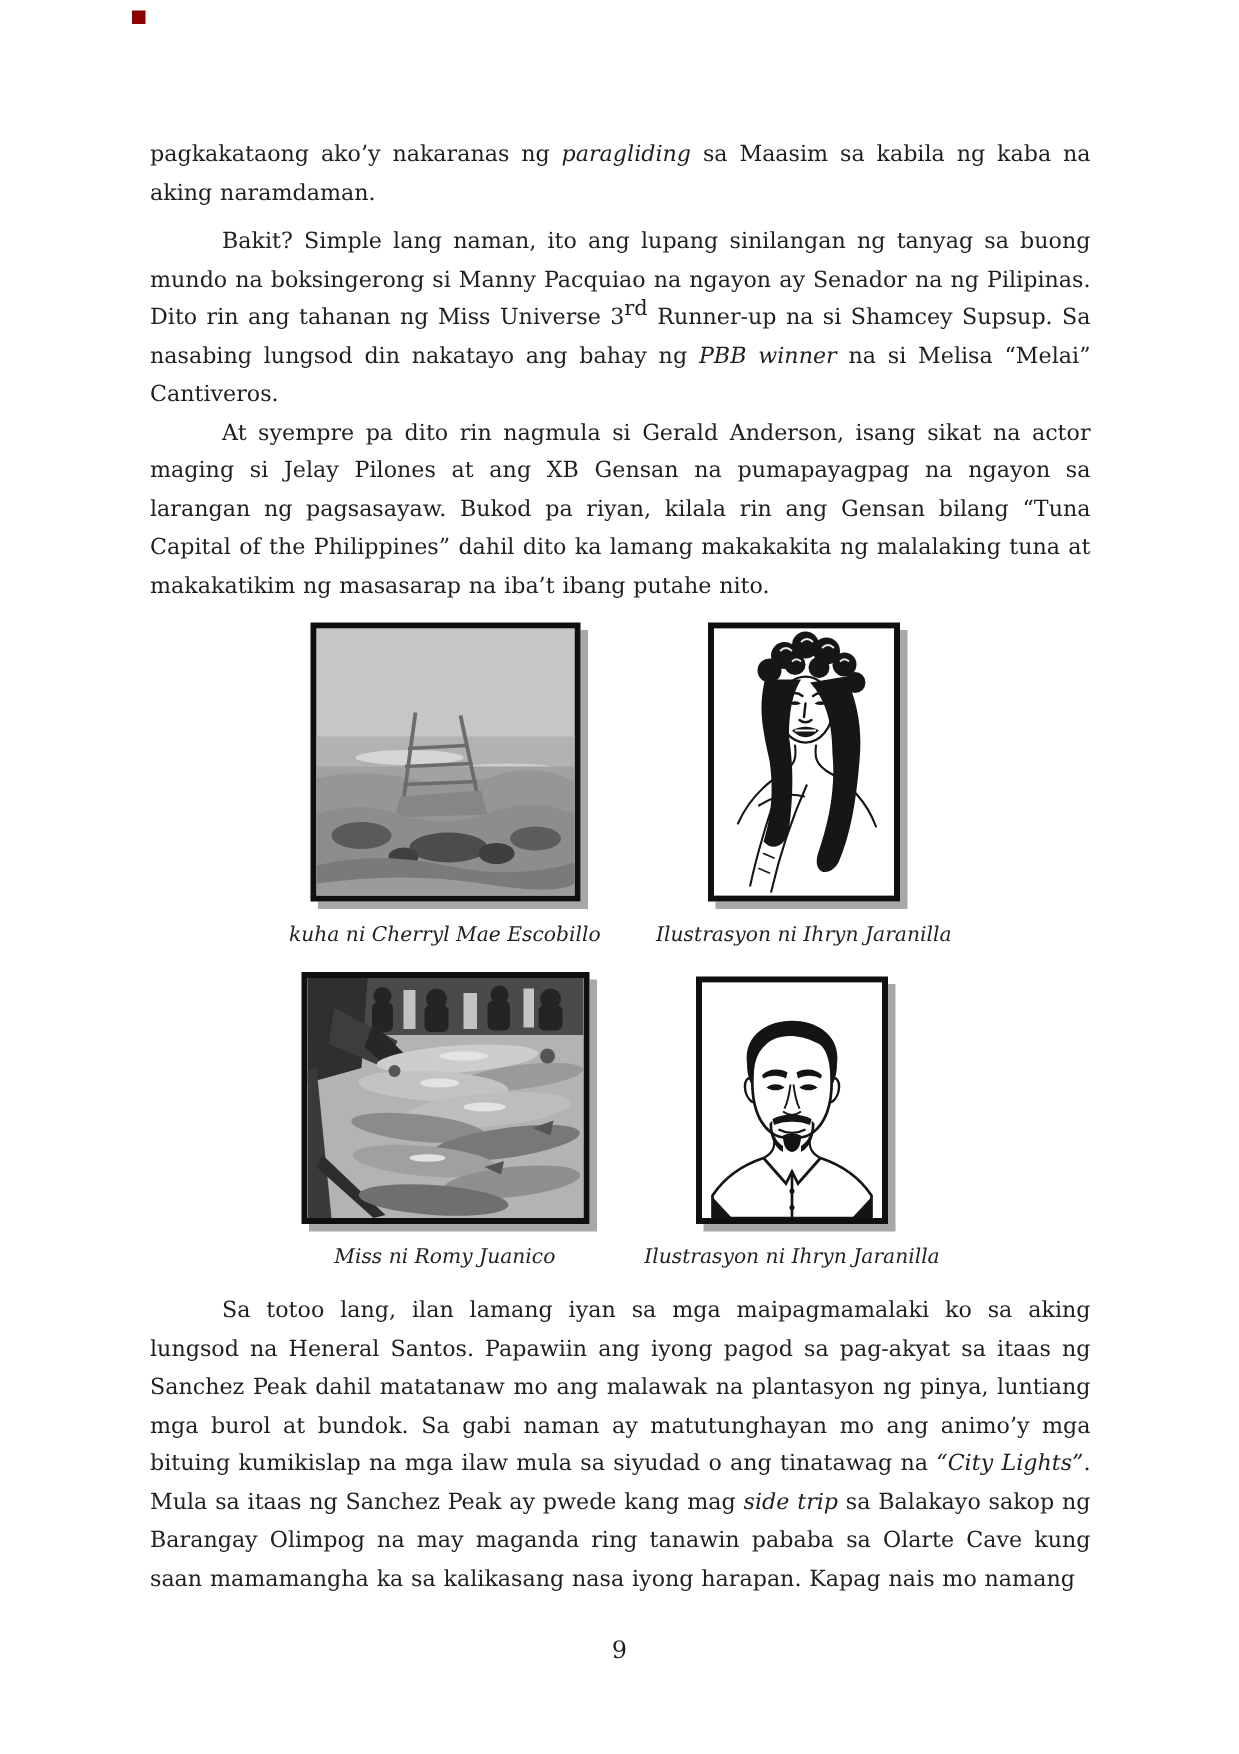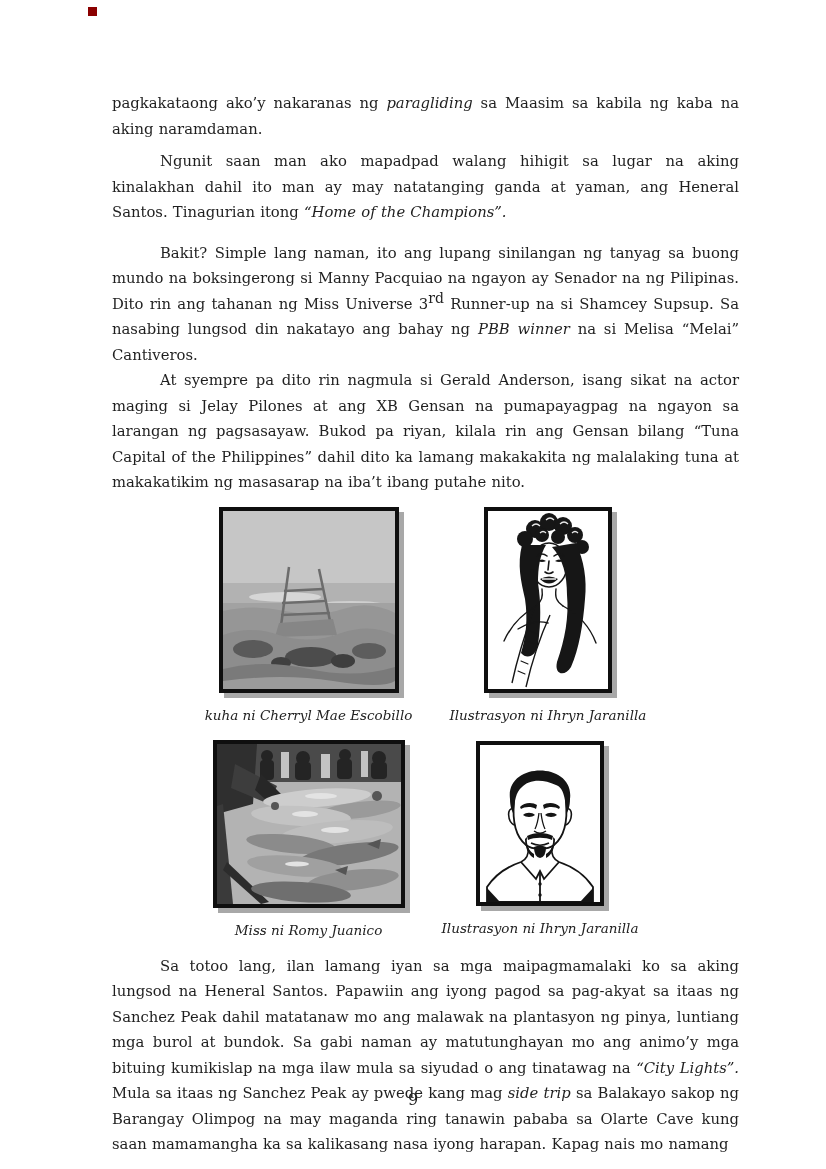--- a/index.html
+++ b/index.html
@@ -14,41 +14,41 @@
     color: #1f1f1f;
   }
   .page-marker {
     position: absolute;
     left: 88px; top: 7px;
     width: 9px; height: 9px;
     background: #8b0000;
   }
   .content {
     position: absolute;
-    left: 112px; top: 90px;
+    left: 100px; top: 90px;
     width: 627px;
   }
   .para {
     margin: 0 0 7px 0;
     font-size: 14.8px;
     line-height: 25.5px;
     text-align: justify;
     word-spacing: 0.5px;
   }
   .para.indent { text-indent: 48px; }
   .para.gap-lg { margin-bottom: 15px; }
   .para.gap-0 { margin-bottom: 0; }
   .para em { font-style: italic; }
   .para sup { font-size: 14px; line-height: 0; vertical-align: super; }
 
   .figures { margin: 12px 0 15px 0; }
   .fig-row {
     display: flex;
     justify-content: center;
-    align-items: center;
+    align-items: flex-end;
     gap: 37px;
   }
   .fig-row + .fig-row { margin-top: 17px; }
   figure {
     margin: 0;
     display: flex;
     flex-direction: column;
     align-items: center;
   }
   .frame {
@@ -89,21 +89,20 @@
 <body>
 
 <div class="page">
 
   <div class="page-marker"></div>
 
   <main class="content">
 
     <p class="para"><span>pagkakataong ako’y nakaranas ng </span><em>paragliding</em><span> sa Maasim sa kabila ng kaba na aking naramdaman.</span></p>
 
-    <p class="para indent gap-lg"><span>Ngunit saan man ako mapadpad walang hihigit sa lugar na aking kinalakhan dahil ito man ay may natatanging ganda at yaman, ang Heneral Santos. Tinagurian itong </span><em>“Home of the Champions”.</em></p>
 
     <p class="para indent gap-0"><span>Bakit? Simple lang naman, ito ang lupang sinilangan ng tanyag sa buong mundo na boksingerong si Manny Pacquiao na ngayon ay Senador na ng Pilipinas. Dito rin ang tahanan ng Miss Universe 3</span><sup>rd</sup><span> Runner-up na si Shamcey Supsup. Sa nasabing lungsod din nakatayo ang bahay ng </span><em>PBB winner</em><span> na si Melisa “Melai” Cantiveros.</span></p>
 
     <p class="para indent gap-0"><span>At syempre pa dito rin nagmula si Gerald Anderson, isang sikat na actor maging si Jelay Pilones at ang XB Gensan na pumapayagpag na ngayon sa larangan ng pagsasayaw. Bukod pa riyan, kilala rin ang Gensan bilang “Tuna Capital of the Philippines” dahil dito ka lamang makakakita ng malalaking tuna at makakatikim ng masasarap na iba’t ibang putahe nito.</span></p>
 
     <section class="figures">
 
       <div class="fig-row">
 
         <figure>

